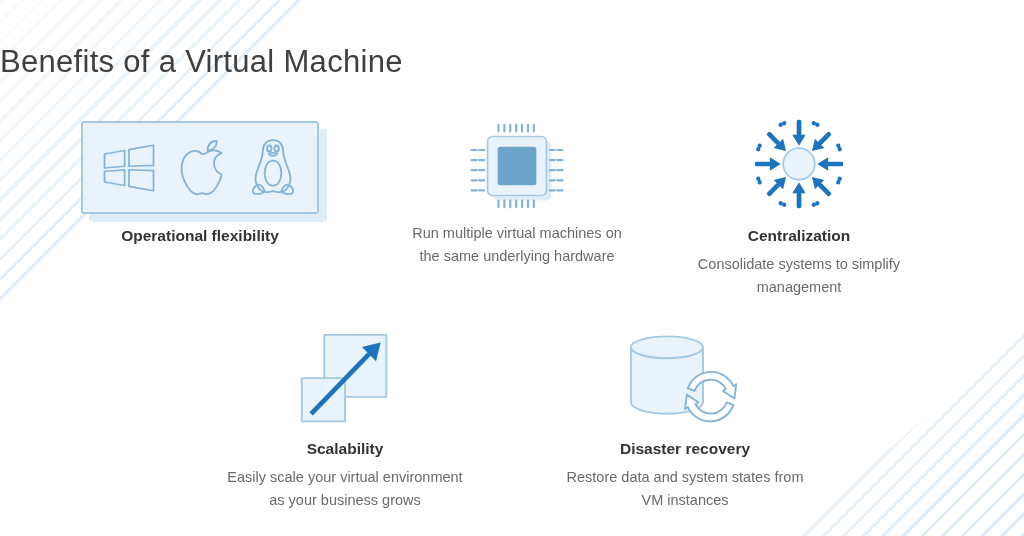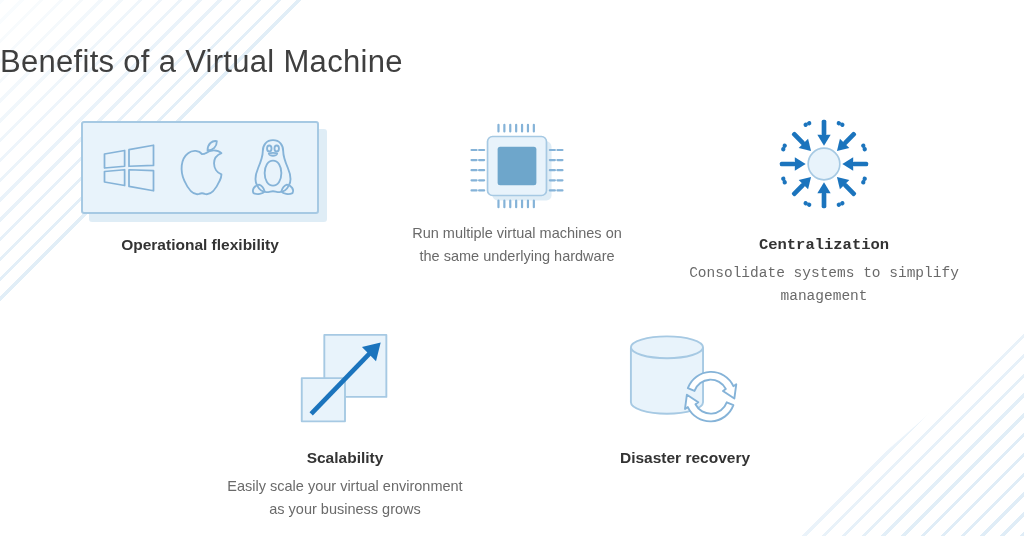--- a/index.html
+++ b/index.html
@@ -42,31 +42,31 @@
     position:absolute;left:0;right:0;top:44px;
     text-align:left;
     font-size:31px;font-weight:400;letter-spacing:.3px;
     color:var(--title-text);
   }
   .benefit{position:absolute;width:310px;text-align:center;}
   .benefit .icon-row{
     height:96px;display:flex;align-items:flex-end;justify-content:center;
   }
   .benefit h2{
-    margin-top:22px;
+    margin-top:13px;
     font-size:15.5px;font-weight:700;color:var(--heading-text);
   }
   .benefit .desc{
     margin-top:8px;
     font-size:14.5px;color:var(--body-text);line-height:23px;
   }
   
   .b1{left:45px;top:118px;}
   .b2{left:362px;top:118px;}
-  .b3{left:669px;top:118px;font-family:Liberation Mono, monospace;}
+  .b3{left:644px;top:118px;}
   .b4{left:190px;top:331px;}
   .b5{left:530px;top:331px;}
 
   .os-panel{
     width:238px;height:93px;
     background:var(--panel-fill);
     border:2px solid var(--panel-border);
     border-radius:3px;
     box-shadow:8px 8px 0 rgba(183,214,236,.45);
     display:flex;align-items:center;justify-content:space-between;
@@ -220,15 +220,19 @@
       <svg width="116" height="93" viewBox="0 0 122 98">
         <path class="ln-fill" d="M4,14 L4,72 A38,12 0 0 0 80,72 L80,14"></path>
         <ellipse class="ln-fill" cx="42" cy="14" rx="38" ry="11.5"></ellipse>
         <g fill="#ffffff" stroke="var(--icon-outline-blue)" stroke-width="2" stroke-linejoin="round">
           <path d="M64,57 A26,26 0 0 1 112,55 L115,53 L113,68 L101,60 L104,58 A18,18 0 0 0 71,60 Z"></path>
           <path d="M64,57 A26,26 0 0 1 112,55 L115,53 L113,68 L101,60 L104,58 A18,18 0 0 0 71,60 Z" transform="rotate(180 88 66)"></path>
         </g>
       </svg>
     </div>
     <h2>Disaster recovery</h2>
+    <div class="desc">
+      <div>Restore data and system states from</div>
+      <div>VM instances</div>
+    </div>
   </section>
 
 </div>
 
 </body></html>

